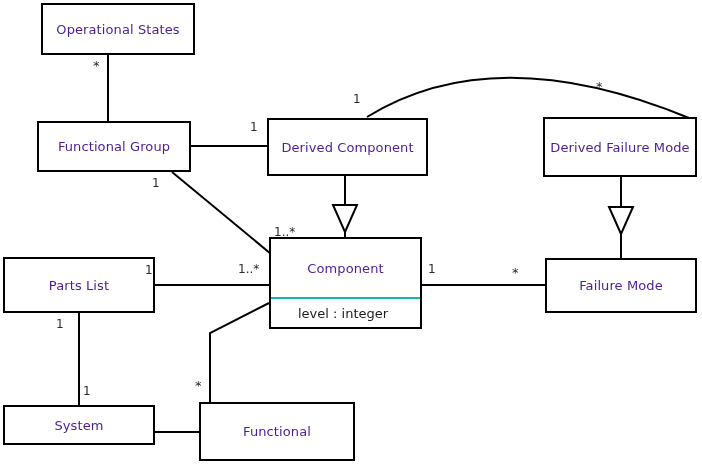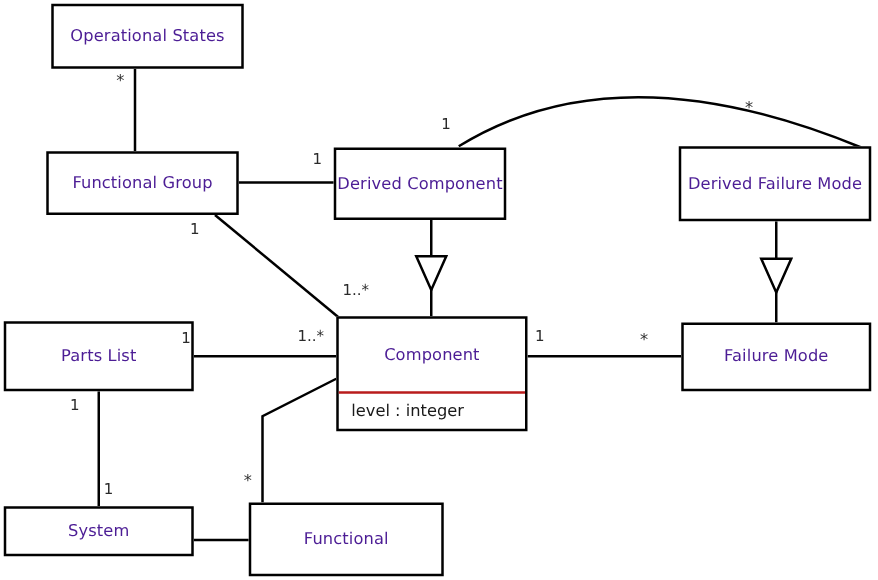--- a/index.html
+++ b/index.html
@@ -36,24 +36,24 @@
     flex: 1 1 auto;
     display: flex;
     align-items: center;
     justify-content: center;
     font-size: 13px;
     color: #4c1d95;
     letter-spacing: 0.1px;
     white-space: nowrap;
   }
   .uml-compartment {
-    border-top: 2px solid #b91c1c;
+    border-top: 2px solid #14b8a6;
     display: flex;
     align-items: center;
-    padding-left: 10px;
+    padding-left: 27px;
     font-size: 13px;
     color: #1a1a1a;
     white-space: nowrap;
   }
   .mult-label {
     position: absolute;
     font-size: 12px;
     color: #2a2a2a;
     white-space: nowrap;
     line-height: 1;
@@ -87,30 +87,30 @@
       </g>
   </svg>
 
   <div id="classes-layer">
       <div class="uml-class" style="left: 41px; top: 3px; width: 154px; height: 52px;">
         <div class="uml-name">Operational States</div>
       </div>
       <div class="uml-class" style="left: 37px; top: 121px; width: 154px; height: 51px; justify-content: flex-end;">
         <div class="uml-name">Functional Group</div>
       </div>
-      <div class="uml-class" style="left: 267px; top: 118px; width: 138px; height: 58px;">
+      <div class="uml-class" style="left: 267px; top: 118px; width: 161px; height: 58px;">
         <div class="uml-name">Derived Component</div>
       </div>
       <div class="uml-class" style="left: 543px; top: 117px; width: 154px; height: 60px;">
         <div class="uml-name">Derived Failure Mode</div>
       </div>
       <div class="uml-class" style="left: 3px; top: 257px; width: 152px; height: 56px;">
         <div class="uml-name">Parts List</div>
       </div>
-      <div class="uml-class" style="left: 269px; top: 253px; width: 153px; height: 92px;">
+      <div class="uml-class" style="left: 269px; top: 237px; width: 153px; height: 92px;">
         <div class="uml-name">Component</div>
         <div class="uml-compartment" style="height: 28px;">level : integer</div>
       </div>
       <div class="uml-class" style="left: 545px; top: 258px; width: 152px; height: 55px;">
         <div class="uml-name">Failure Mode</div>
       </div>
       <div class="uml-class" style="left: 3px; top: 405px; width: 152px; height: 40px;">
         <div class="uml-name">System</div>
       </div>
       <div class="uml-class" style="left: 199px; top: 402px; width: 156px; height: 59px;">

